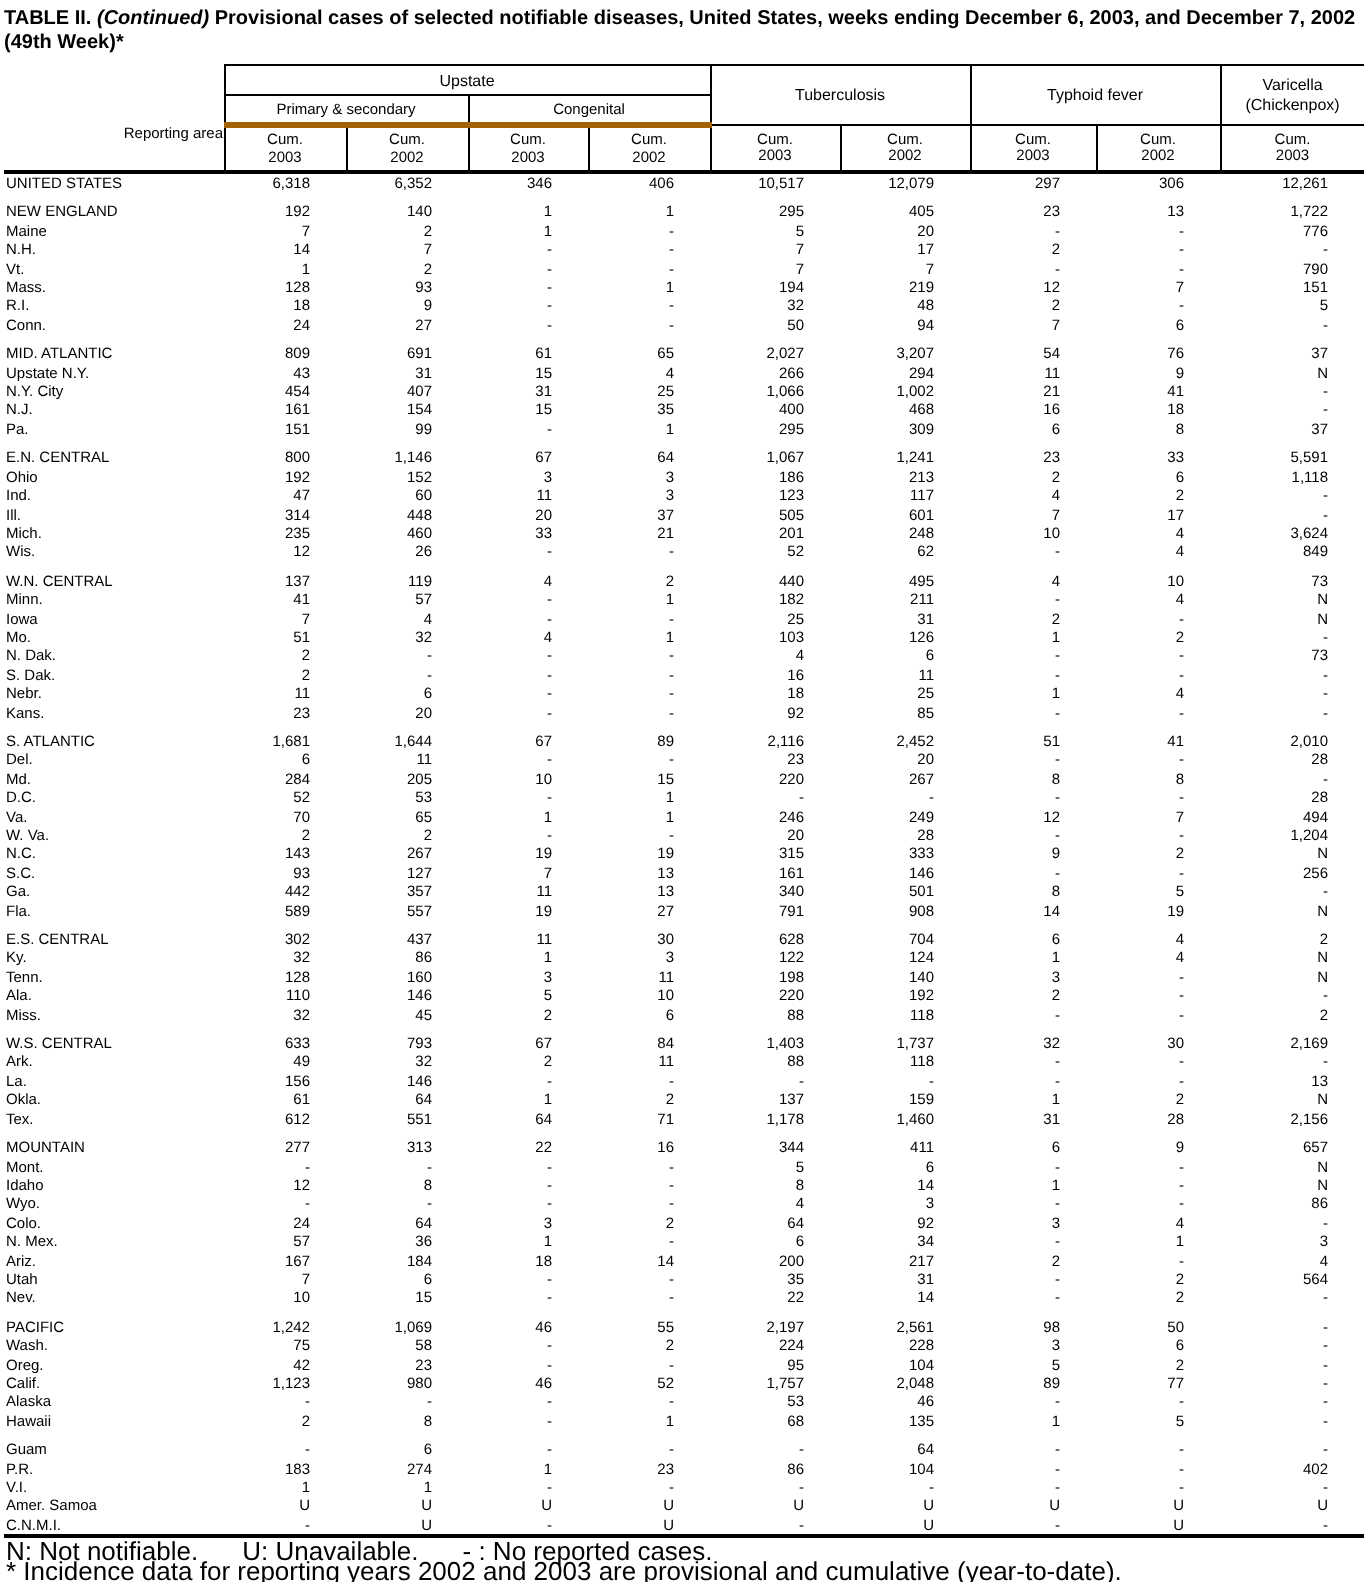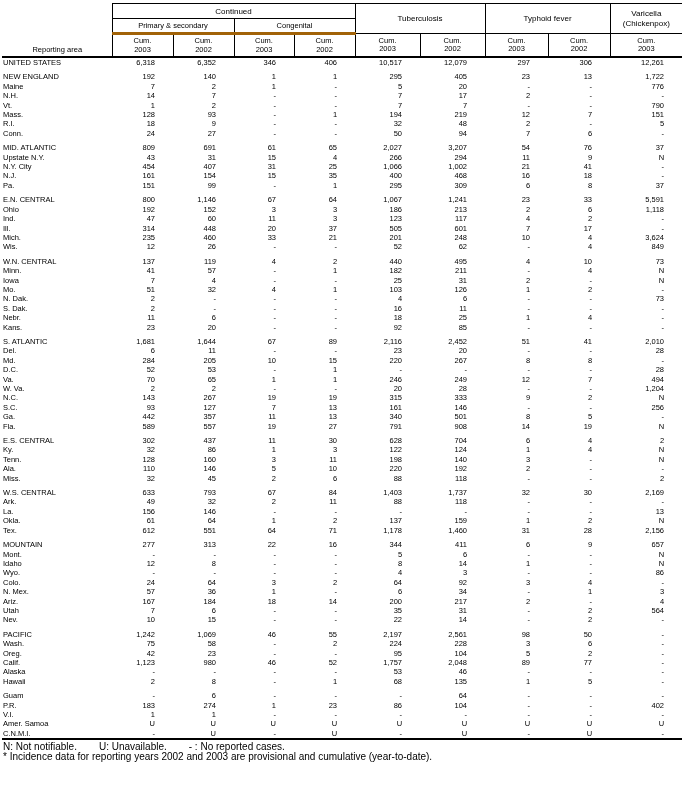--- a/index.html
+++ b/index.html
@@ -16,23 +16,23 @@
   }
   .title .it { font-style: italic; }
   table.main {
     border-collapse: collapse; table-layout: fixed;
     width: 680px;
     border-bottom: 2px solid #000;
   }
   th, td { padding: 0; font-weight: normal; }
   thead th { font-size: 7.5px; line-height: 9px; text-align: center; }
   th.rh {
-    text-align: center; vertical-align: bottom;
+    text-align: right; vertical-align: bottom;
     border-bottom: 2px solid #000;
-    font-size: 7.5px; padding-left: 1px; padding-bottom: 2px;
+    font-size: 7.5px; padding-left: 1px; padding-bottom: 14px;
   }
   th.grp { font-size: 8px; }
   th.g-syph {
     border-top: 1px solid #000; border-left: 1px solid #000;
     border-bottom: 1px solid #000; height: 14px; vertical-align: middle;
   }
   th.g-span {
     border-top: 1px solid #000; border-left: 1px solid #000;
     border-bottom: 1px solid #000; vertical-align: middle;
     white-space: pre-line; line-height: 9.5px;
@@ -43,46 +43,49 @@
   }
   th.cum {
     border-left: 1px solid #000; border-bottom: 2px solid #000;
     vertical-align: middle; white-space: pre-line;
     line-height: 8.5px; height: 21px; font-size: 7.5px;
   }
   tbody td { font-size: 7.5px; line-height: 9.4px; white-space: nowrap; overflow: hidden; }
   tbody td.area { text-align: left; padding-left: 1px; }
   tbody td.val { text-align: right; padding-right: 18px; }
   tbody tr.spacer td { height: 5px; line-height: 5px; }
-  .footnotes { margin-top: 2px; font-size: 10px; line-height: 10px; padding-left: 1px; }
+  .footnotes { margin-top: 2px; font-size: 13px; line-height: 10px; padding-left: 1px; }
   .fn-row span { margin-right: 22px; }
 </style>
 </head>
 <body>
 
 <div class="page">
 
+  <div class="title">
+    <span>TABLE II. </span><span class="it">(Continued)</span><span> Provisional cases of selected notifiable diseases, United States, weeks ending December 6, 2003, and December 7, 2002 (49th Week)*</span>
+  </div>
 
   <table class="main">
     <colgroup>
       <col style="width:110px">
       <col style="width:61px">
         <col style="width:61px">
         <col style="width:60px">
         <col style="width:61px">
       <col style="width:65px">
         <col style="width:65px">
       <col style="width:63px">
         <col style="width:62px">
       <col style="width:72px">
     </colgroup>
     <thead>
       <tr>
         <th class="rh" rowspan="3">Reporting area</th>
-        <th class="grp g-syph" colspan="4">Continued</th>
+        <th class="grp g-syph" colspan="4">Upstate</th>
         <th class="grp g-span" colspan="2" rowspan="2">Tuberculosis</th>
         <th class="grp g-span" colspan="2" rowspan="2">Typhoid fever</th>
         <th class="grp g-span" rowspan="2">Varicella
 (Chickenpox)</th>
       </tr>
       <tr>
         <th class="sub" colspan="2">Primary &amp; secondary</th>
         <th class="sub" colspan="2">Congenital</th>
       </tr>
       <tr>

